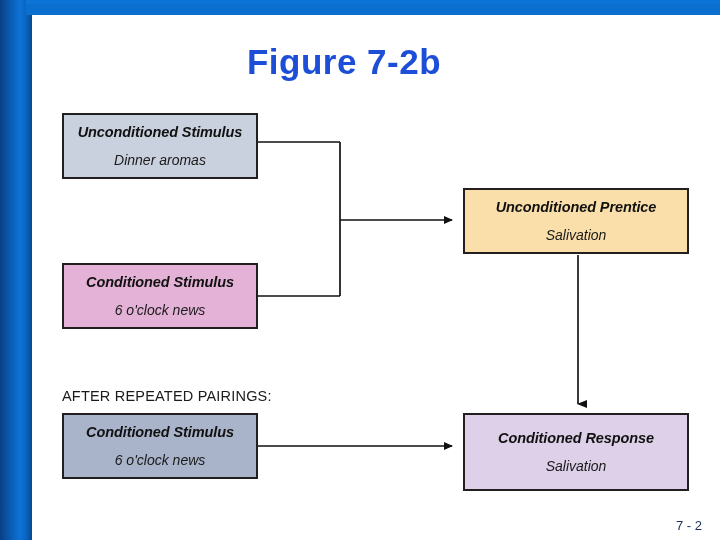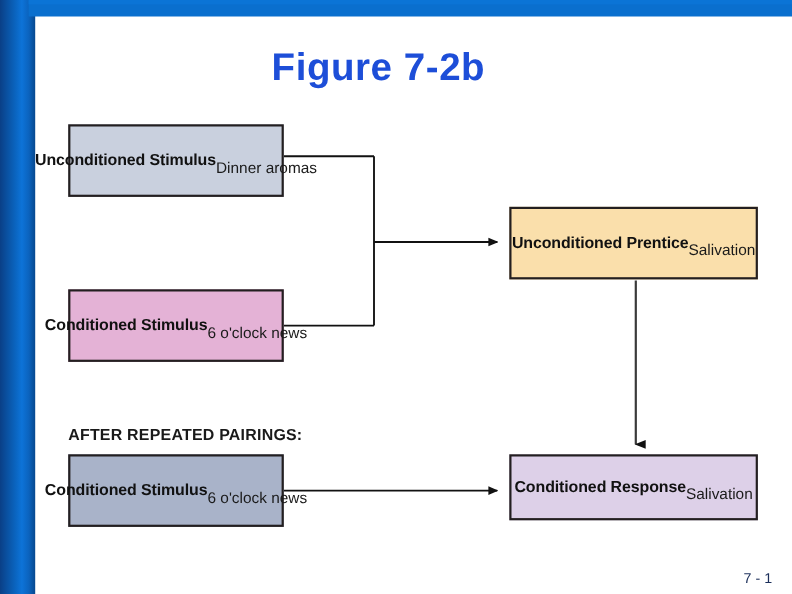--- a/index.html
+++ b/index.html
@@ -83,53 +83,54 @@
     left: 0;
     top: 0;
   }
 
   
   .node {
     position: absolute;
     box-sizing: border-box;
     border: 2px solid #231f20;
     display: flex;
-    flex-direction: row;
+    flex-direction: column;
     align-items: center;
     justify-content: center;
     line-height: 1.12;
+    font-style: italic;
   }
   .node .title {
     font-size: 14.5px;
     font-weight: bold;
     color: #111111;
     letter-spacing: -0.1px;
     white-space: nowrap;
   }
   .node .sub {
     font-size: 14px;
     font-weight: normal;
     color: #1a1a1a;
     margin-top: 13px;
     white-space: nowrap;
   }
 
   #node-us  { left: 62px;  top: 113px; width: 196px; height: 66px; background: #c9d0de; }
   #node-cs1 { left: 62px;  top: 263px; width: 196px; height: 66px; background: #e4b2d6; }
   #node-cs2 { left: 62px;  top: 413px; width: 196px; height: 66px; background: #a9b3c9; }
   #node-ur  { left: 463px; top: 188px; width: 226px; height: 66px; background: #fadfab; }
-  #node-cr  { left: 463px; top: 413px; width: 226px; height: 60px; background: #ddd0e8; }
+  #node-cr  { left: 463px; top: 413px; width: 226px; height: 78px; background: #ddd0e8; }
 
   
   .section-caption {
     position: absolute;
     left: 62px;
     top: 388px;
     font-size: 14.5px;
-    font-weight: bold;
+    font-weight: normal;
     color: #1a1a1a;
     letter-spacing: 0.2px;
     white-space: nowrap;
   }
 
   
   .footer-copyright {
     position: absolute;
     left: 42px;
     top: 518px;
@@ -202,15 +203,15 @@
     <span class="title">Unconditioned Prentice</span>
     <span class="sub">Salivation</span>
   </div>
 
   <div class="node" id="node-cr">
     <span class="title">Conditioned Response</span>
     <span class="sub">Salivation</span>
   </div>
 
 
-  <div class="footer-pagenum">7 - 1</div>
+  <div class="footer-pagenum">7 - 2</div>
 
 </div>
 
 </body></html>

